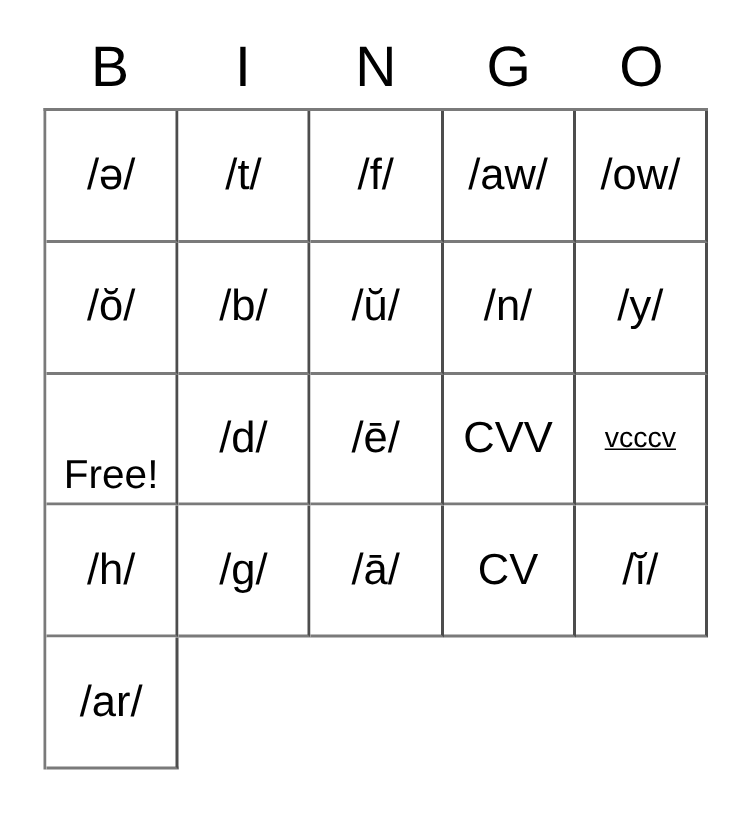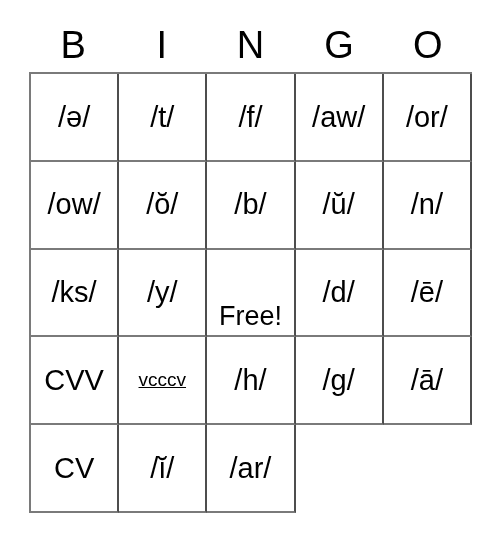--- a/index.html
+++ b/index.html
@@ -99,43 +99,37 @@
       </div>
     <div class="cell">
         <span class="cell-text">/t/</span>
       </div>
     <div class="cell">
         <span class="cell-text">/f/</span>
       </div>
     <div class="cell">
         <span class="cell-text">/aw/</span>
       </div>
-    <div class="cell">
-        <span class="cell-text">/or/</span>
-      </div>
 
     <div class="cell">
         <span class="cell-text">/ow/</span>
       </div>
     <div class="cell">
         <span class="cell-text">/ŏ/</span>
       </div>
     <div class="cell">
         <span class="cell-text">/b/</span>
       </div>
     <div class="cell">
         <span class="cell-text">/ŭ/</span>
       </div>
     <div class="cell">
         <span class="cell-text">/n/</span>
       </div>
 
-    <div class="cell">
-        <span class="cell-text">/ks/</span>
-      </div>
     <div class="cell">
         <span class="cell-text">/y/</span>
       </div>
     <div class="cell">
         <span class="cell-text free">Free!</span>
       </div>
     <div class="cell">
         <span class="cell-text">/d/</span>
       </div>
 

